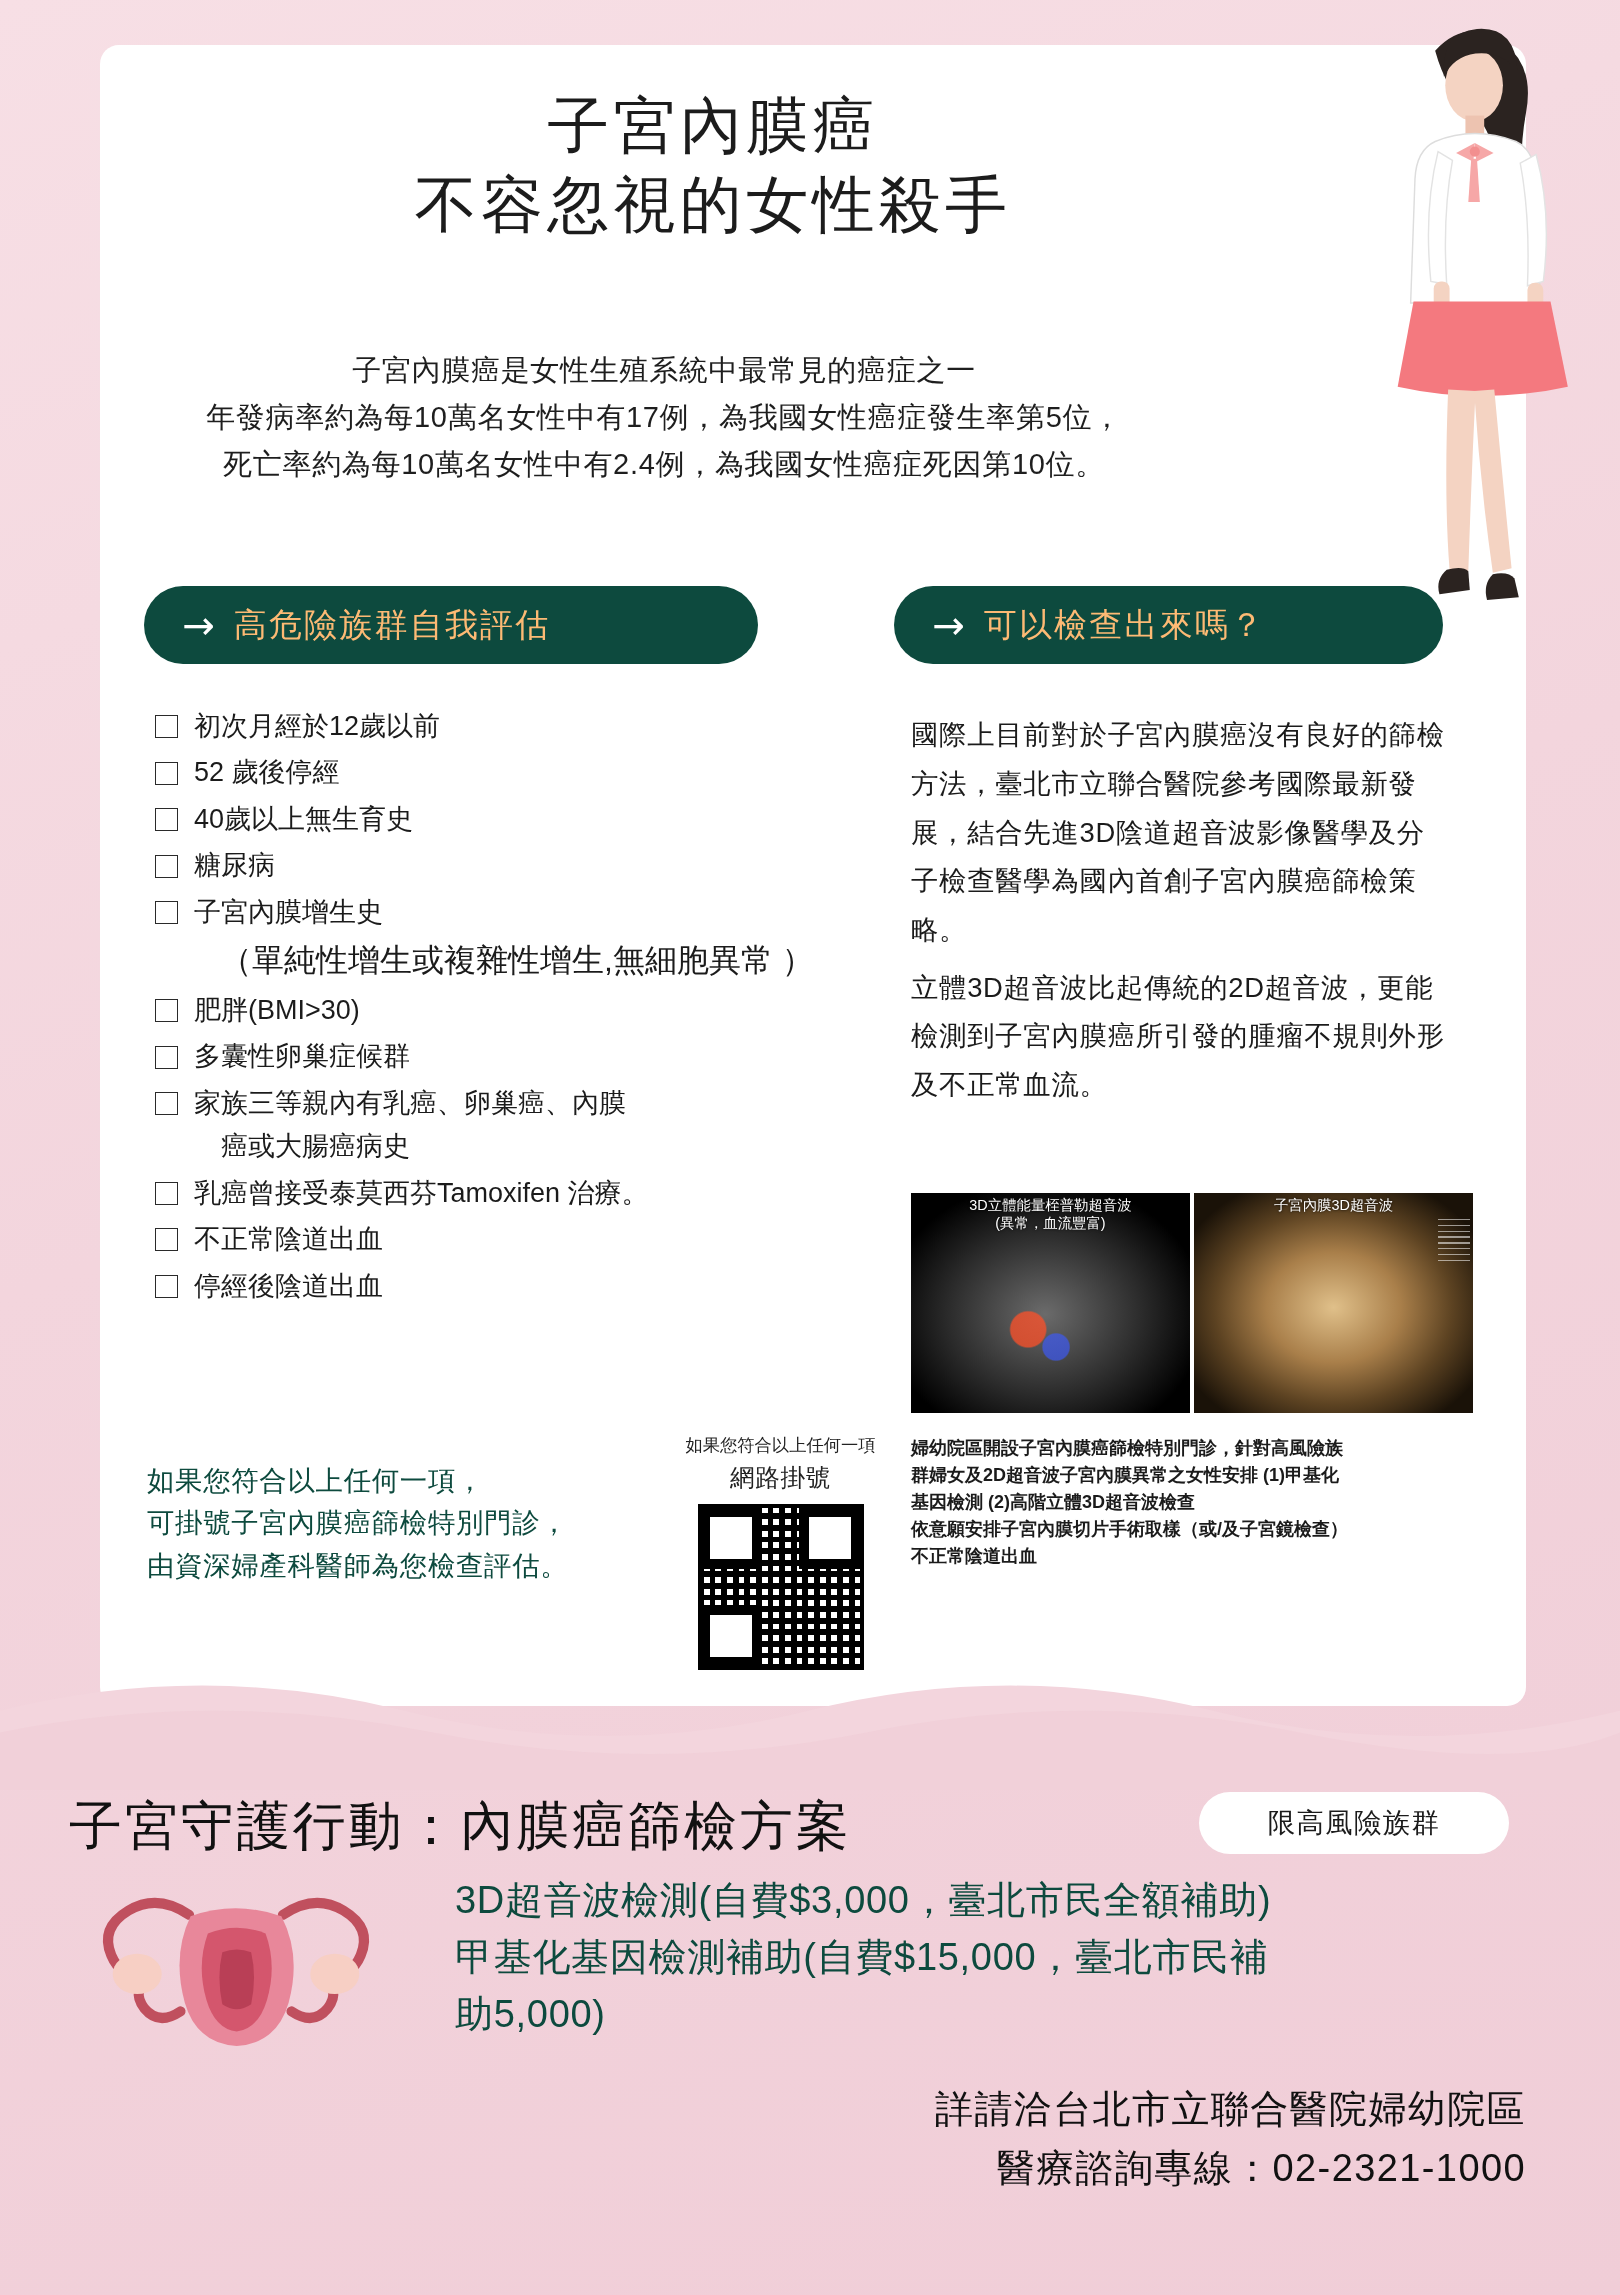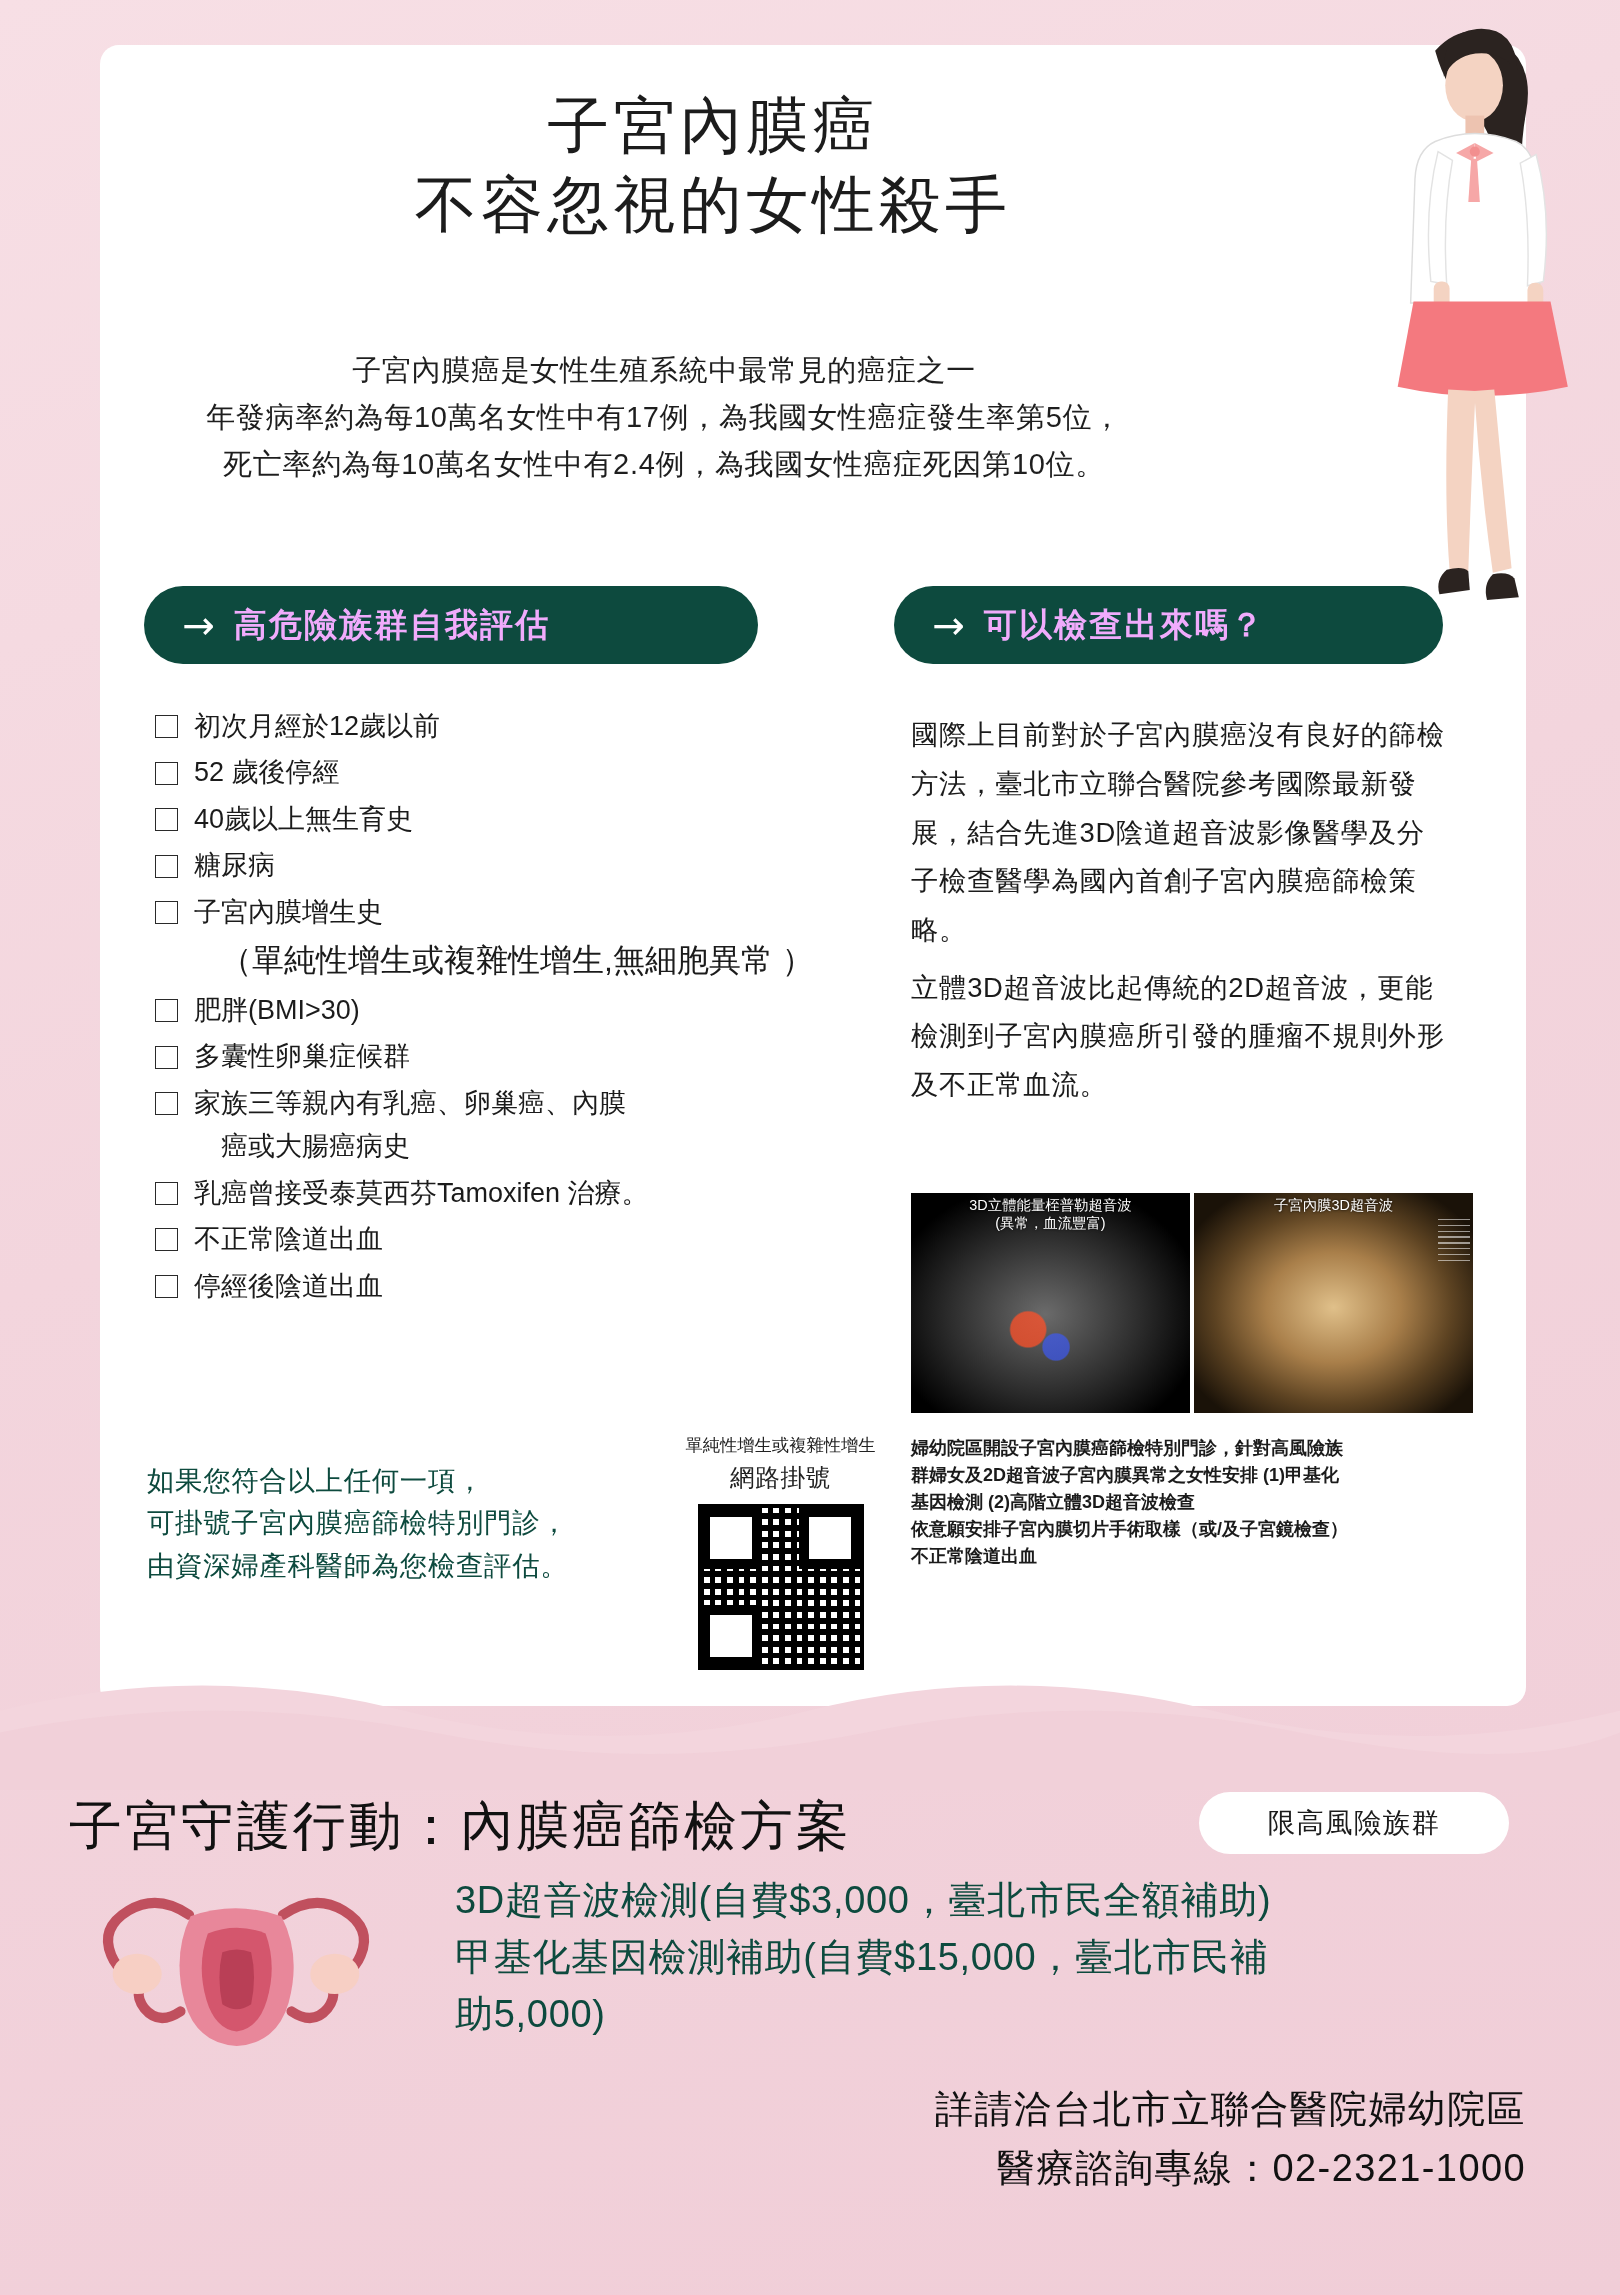--- a/index.html
+++ b/index.html
@@ -82,24 +82,23 @@
     box-sizing: border-box;
   }
   .pill .arrow {
     color: #ffffff;
     font-size: 39px;
     line-height: 1;
     margin-right: 19px;
     font-family: "DejaVu Sans", sans-serif;
   }
   .pill .ptext {
-    color: #f0abfc;
+    color: #fdba74;
     font-size: 33px;
     letter-spacing: 2.2px;
-    font-weight: bold;
   }
   #pill-left { left: 144px; top: 586px; width: 614px; }
   #pill-right { left: 894px; top: 586px; width: 549px; }
 
   
   .checklist {
     position: absolute;
     left: 155px;
     top: 708px;
     width: 722px;
@@ -410,21 +409,21 @@
     </div>
   </div>
 
   <div class="note-green">
     <div>如果您符合以上任何一項，</div>
     <div>可掛號子宮內膜癌篩檢特別門診，</div>
     <div>由資深婦產科醫師為您檢查評估。</div>
   </div>
 
   <div class="qr-block">
-    <div class="qr-cap1">單純性增生或複雜性增生</div>
+    <div class="qr-cap1">如果您符合以上任何一項</div>
     <div class="qr-cap2">網路掛號</div>
     <div class="qr-img">
         <span class="qr-eye3"></span>
       </div>
   </div>
 
   <div class="rcol">
     <p>國際上目前對於子宮內膜癌沒有良好的篩檢方法，臺北市立聯合醫院參考國際最新發展，結合先進3D陰道超音波影像醫學及分子檢查醫學為國內首創子宮內膜癌篩檢策略。</p>
     <p>立體3D超音波比起傳統的2D超音波，更能檢測到子宮內膜癌所引發的腫瘤不規則外形及不正常血流。</p>
   </div>

